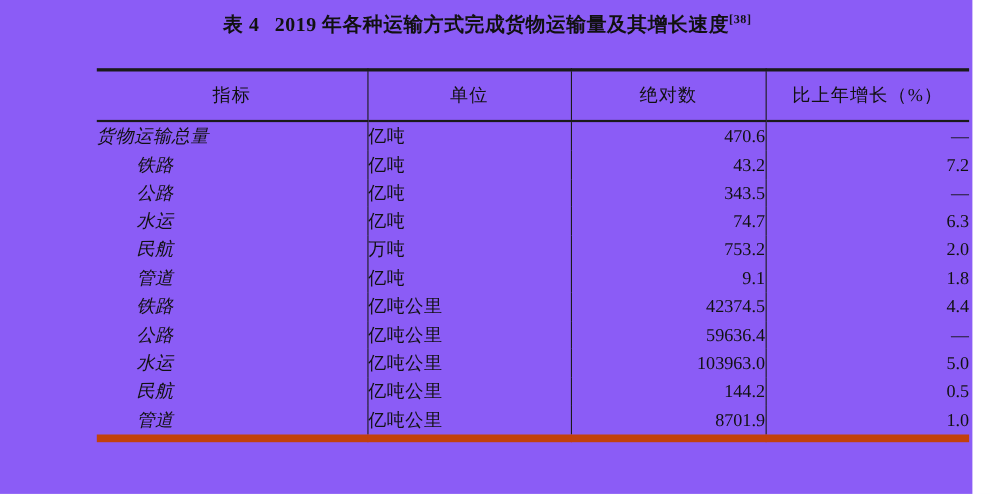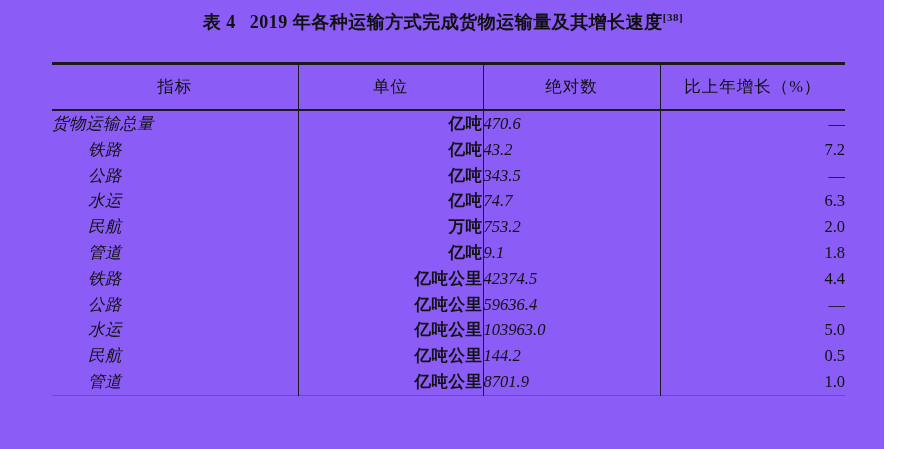--- a/index.html
+++ b/index.html
@@ -40,43 +40,44 @@
     position: absolute;
     top: 62px;
     left: 52px;
     width: 793px;
   }
   table.stats {
     width: 793px;
     border-collapse: collapse;
     table-layout: fixed;
     border-top: 3px solid #1a1a1a;
-    border-bottom: 1px solid #c2410c;
+    border-bottom: 7px solid #c2410c;
     font-size: 16.5px;
+    margin-left: 36px;
   }
   table.stats thead th {
     height: 44px;
     font-weight: normal;
     text-align: center;
     border-bottom: 2px solid #1a1a1a;
     padding: 0;
     letter-spacing: 1px;
   }
   table.stats td {
     height: 25.8px;
     padding: 0;
     line-height: 25.8px;
     white-space: nowrap;
     overflow: hidden;
   }
   .sep { border-right: 1.5px solid #1a1a1a; }
   td.col-indicator { text-align: left; padding-left: 4px; letter-spacing: 0.5px; font-style: italic; }
   td.col-indicator.indent { padding-left: 36px; }
-  td.col-unit { text-align: right; letter-spacing: 0.5px; font-weight: bold; }
-  td.col-value { text-align: left; padding-right: 7px; font-style: italic; }
+  td.col-unit { text-align: left; letter-spacing: 0.5px; }
+  td.col-value { text-align: right; padding-right: 7px; }
   td.col-growth { text-align: right; padding-right: 9px; }
 </style>
 </head>
 <body>
 
 <div class="page">
 
   <div class="doc-title">
     <span class="title-label">表 4</span><span>2019 年各种运输方式完成货物运输量及其增长速度</span><sup>[38]</sup>
   </div>

